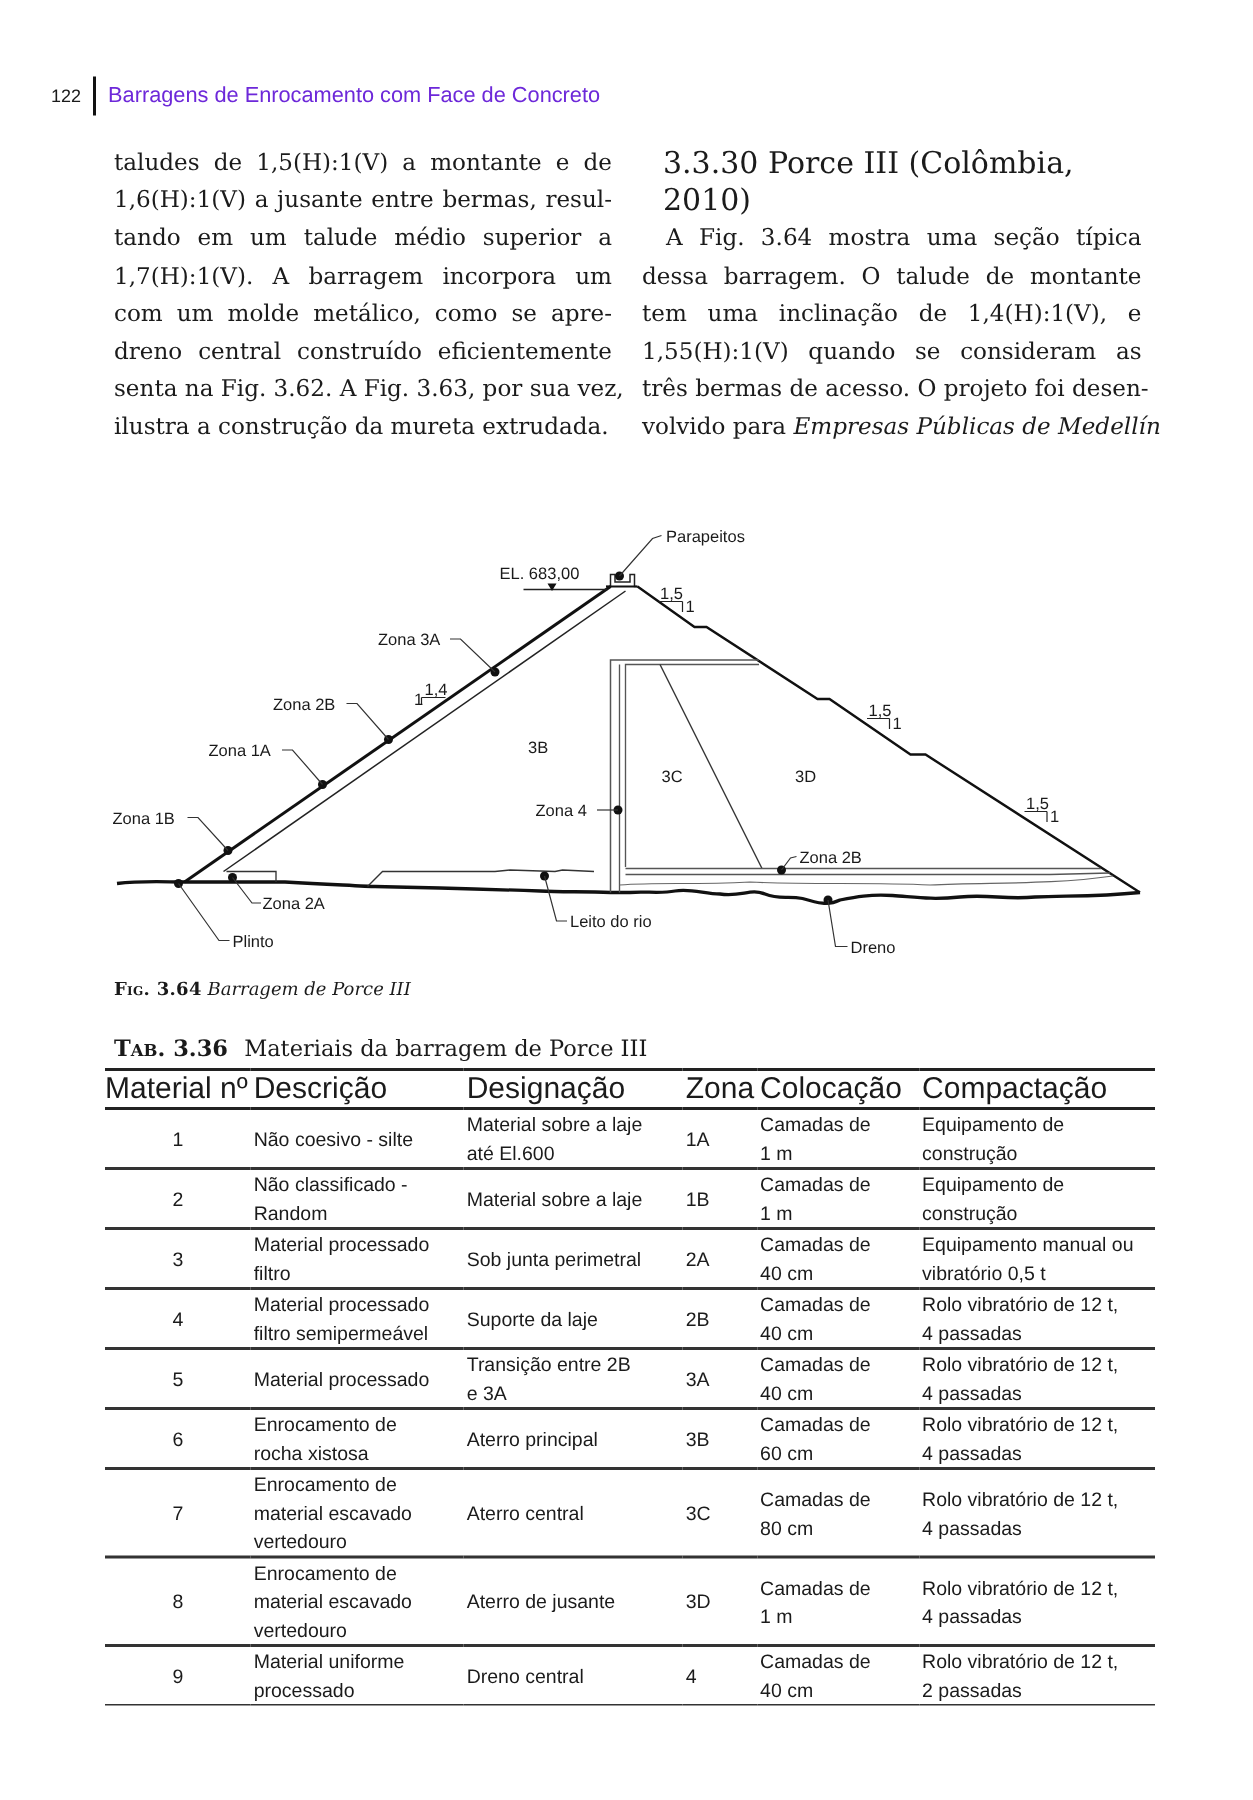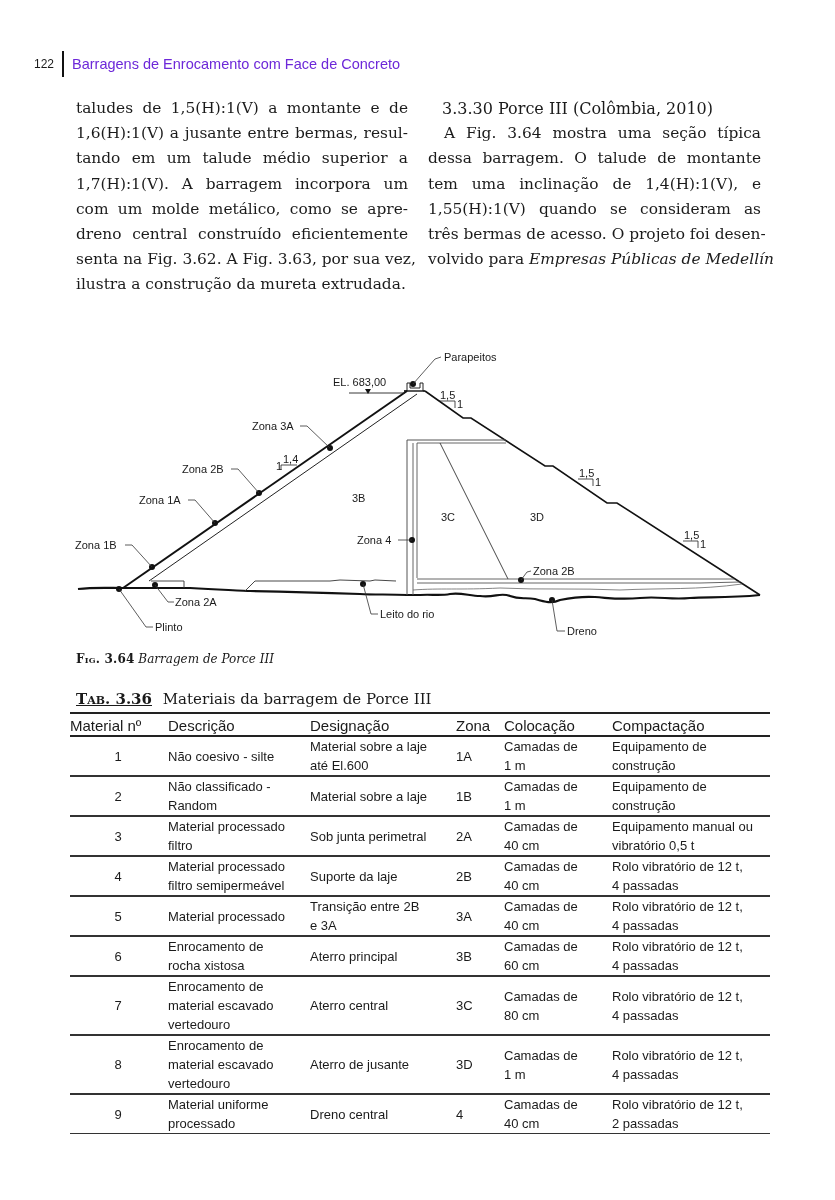--- a/index.html
+++ b/index.html
@@ -9,37 +9,37 @@
   #page-number { font-family:"Liberation Sans", sans-serif; font-size:12px; margin-right:8px; }
   #head-bar { width:2px; height:26px; background:#111; margin-right:8px; }
   #book-title { font-family:"Liberation Sans", sans-serif; font-size:14.5px; color:#6d28d9; }
 
   .col { position:absolute; top:96px; width:332px; font-family:"DejaVu Serif","Liberation Serif",serif; font-size:15.4px; line-height:25.2px; color:#1b1b1b; }
   #col-left { left:76px; }
   #col-right { left:428px; width:333px; }
   .para-line { display:block; text-align:justify; text-align-last:justify; white-space:nowrap; }
   .para-line.last { text-align-last:left; }
   .para-line.indent { text-indent:16px; }
-  #section-heading { display:block; padding-left:14px; font-size:16px; }
+  #section-heading { display:block; padding-left:14px; font-size:20px; }
   #section-heading .num { font-family:"DejaVu Serif","Liberation Serif",serif; }
   em { font-style:italic;margin-top:44px; }
 
   #figure { position:absolute; left:0; top:340px; width:835px; height:310px; }
   #figure svg { position:absolute; left:0; top:0; }
   .lbl { font-family:"Liberation Sans", sans-serif; font-size:11px; fill:#1a1a1a; }
 
   #fig-caption { position:absolute; left:76px; top:652px; font-family:"DejaVu Serif","Liberation Serif",serif; font-size:12px; }
   #fig-caption .tag { font-variant:small-caps; font-weight:bold; letter-spacing:0.2px; }
   #fig-caption .txt { font-style:italic; }
 
   #table-caption { position:absolute; left:76px; top:690px; font-family:"DejaVu Serif","Liberation Serif",serif; font-size:15px; white-space:nowrap; }
-  #table-caption .tag { font-variant:small-caps; font-weight:bold; margin-right:6px;text-decoration:underline; }
+  #table-caption .tag { font-variant:small-caps; font-weight:bold; margin-right:6px; }
 
   #materials-table { position:absolute; left:70px; top:712px; width:700px; border-collapse:collapse; font-family:"Liberation Sans", sans-serif; font-size:13px; color:#1b1b1b; }
-  #materials-table thead th { font-weight:normal; font-size:15px; text-align:left; padding:1px 2px 0 2px; border-top:2px solid #222; border-bottom:2px solid #222; height:20px; white-space:nowrap; }
+  #materials-table thead th { font-weight:normal; font-size:20px; text-align:left; padding:1px 2px 0 2px; border-top:2px solid #222; border-bottom:2px solid #222; height:20px; white-space:nowrap; }
   #materials-table tbody td { vertical-align:middle; padding:0 2px; line-height:19px; border-bottom:2px solid #333; }
   #materials-table tbody tr:last-child td { border-bottom:1.5px solid #333; }
   #materials-table td.num { text-align:center; width:92px; }
   #materials-table td.desc { width:138px; }
   #materials-table td.desig { width:142px; }
   #materials-table td.zona { width:44px; }
   #materials-table td.coloc { width:104px; }
   #materials-table th.num-h { padding-left:0; }
   .cell-line { display:block; white-space:nowrap; }
 </style>

